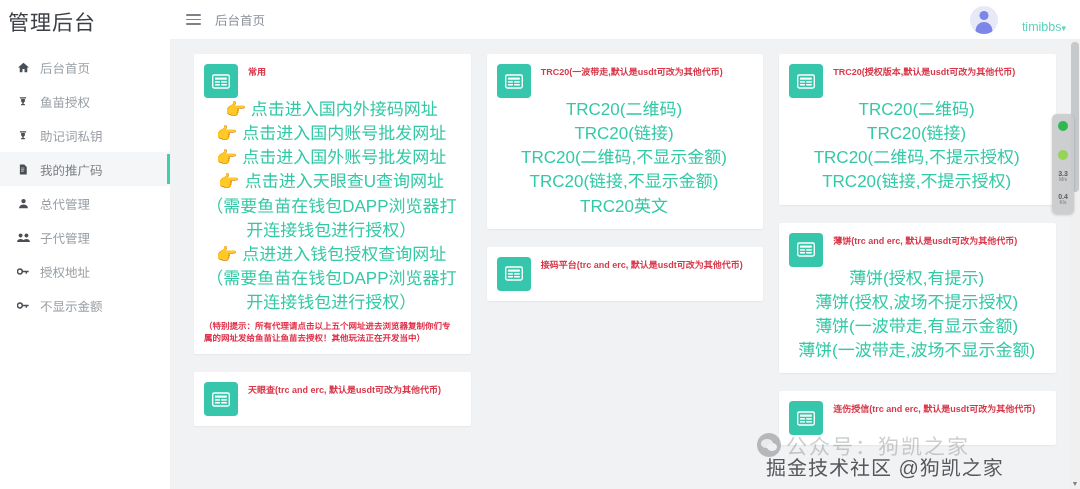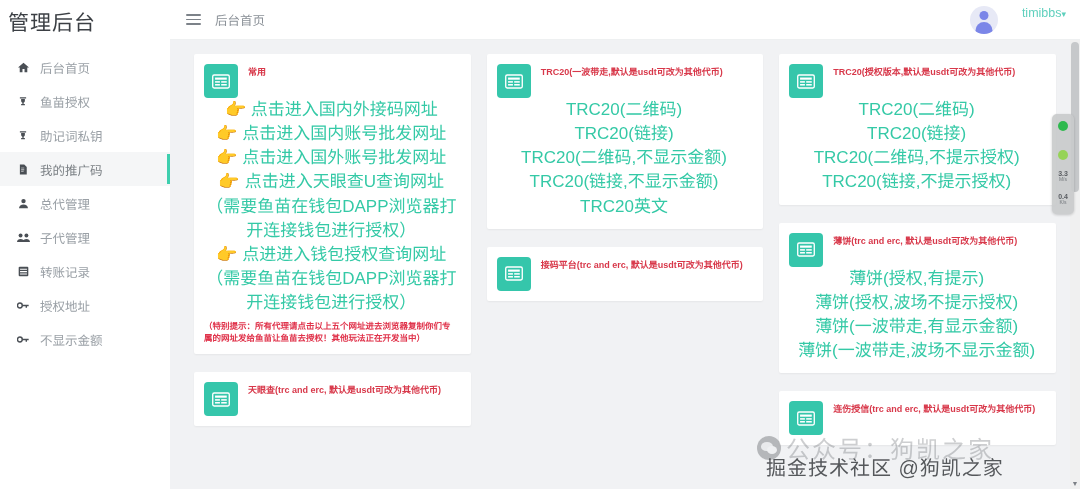--- a/index.html
+++ b/index.html
@@ -53,21 +53,21 @@
     height: 40px; background: #ffffff; flex: 0 0 40px;
     display: flex; align-items: center; padding: 0 14px 0 16px;
     border-bottom: 1px solid #eef0f1;
   }
   .hamburger { width: 15px; cursor: pointer; }
   .hamburger span {
     display: block; height: 1.6px; background: #7c8289;
     margin: 3px 0; border-radius: 1px;
   }
   .crumb { margin-left: 14px; font-size: 12.5px; color: #8a9097; }
-  .topbar-right { margin-left: auto; display: flex; align-items: flex-start; gap: 24px; }
+  .topbar-right { margin-left: auto; display: flex; align-items: flex-end; gap: 24px; }
   .avatar {
     width: 28px; height: 28px; border-radius: 50%;
     background: #e7e9f6; position: relative; overflow: hidden;
     flex: 0 0 28px;
   }
   .avatar::before {
     content: ""; position: absolute; left: 50%; top: 5px;
     width: 9px; height: 9px; border-radius: 50%;
     background: #7b86e8; transform: translateX(-50%);
   }
@@ -164,21 +164,21 @@
   .wm-wechat .wx::before {
     content: ""; position: absolute; left: 4px; top: 6px;
     width: 12px; height: 9px; border-radius: 50% 50% 45% 45%;
     background: #d8dadc;
   }
   .wm-wechat .wx::after {
     content: ""; position: absolute; left: 10px; top: 10px;
     width: 10px; height: 8px; border-radius: 50%;
     background: #eceef0;
   }
-  .wm-wechat .wtxt { font-size: 24px; color: #5d6166; letter-spacing: 2px; }
+  .wm-wechat .wtxt { font-size: 21px; color: #5d6166; letter-spacing: 2px; }
 
   .wm-juejin {
     position: absolute; left: 766px; top: 452px; z-index: 10;
     font-size: 20px; color: #2a2d31; opacity: .78;
     letter-spacing: 1px; pointer-events: none; white-space: nowrap;
   }
 </style>
 </head>
 <body>
 
@@ -231,29 +231,20 @@
         </li>
         <li class="nav-item">
           <span class="nav-ico">
             <svg width="13" height="11" viewBox="0 0 20 16">
               <circle cx="5.5" cy="5" r="3" fill="#4a4f55"></circle>
               <circle cx="14.5" cy="5" r="3" fill="#4a4f55"></circle>
               <path fill="#4a4f55" d="M0 15c0-3 2.5-4.6 5.5-4.6S11 12 11 15zM9 15c0-3 2.5-4.6 5.5-4.6S20 12 20 15z"></path>
             </svg>
           </span>
           <span class="nav-label">子代管理</span>
-        </li>
-        <li class="nav-item">
-          <span class="nav-ico">
-            <svg width="11" height="11" viewBox="0 0 16 16">
-              <rect x="1" y="1" width="14" height="14" rx="1.5" fill="#4a4f55"></rect>
-              <path fill="#fff" d="M3 4h10v1.6H3zm0 3.4h10V9H3zm0 3.4h10v1.6H3z"></path>
-            </svg>
-          </span>
-          <span class="nav-label">转账记录</span>
         </li>
         <li class="nav-item">
           <span class="nav-ico">
             <svg width="12" height="11" viewBox="0 0 18 16">
               <circle cx="4.3" cy="8" r="3.6" fill="none" stroke="#4a4f55" stroke-width="2.2"></circle>
               <path fill="#4a4f55" d="M8 6.9h9.5v2.2H15v2.4h-2.1V9.1H8z"></path>
             </svg>
           </span>
           <span class="nav-label">授权地址</span>
         </li>

